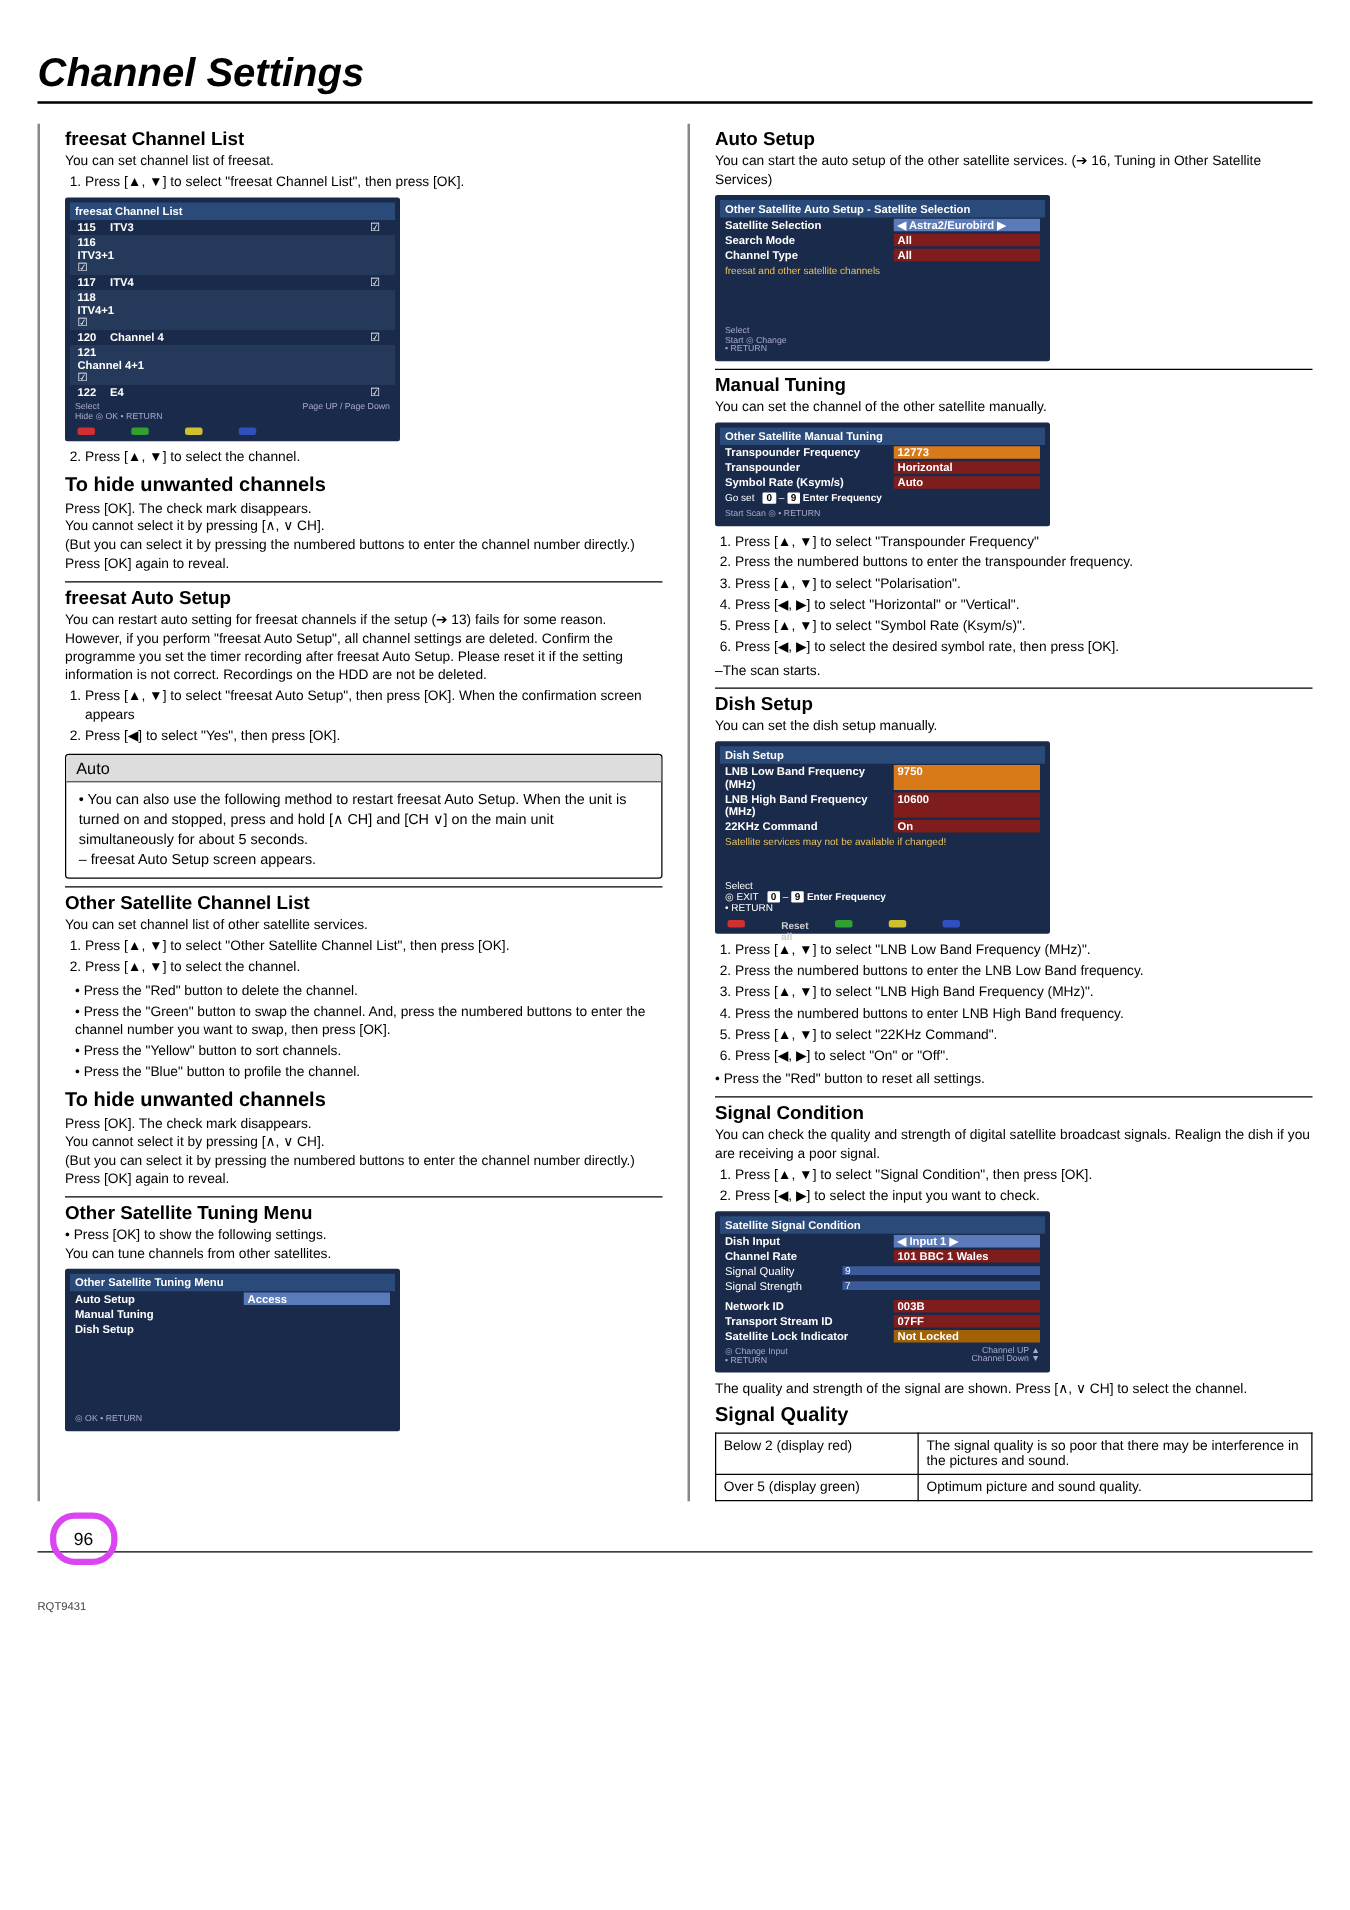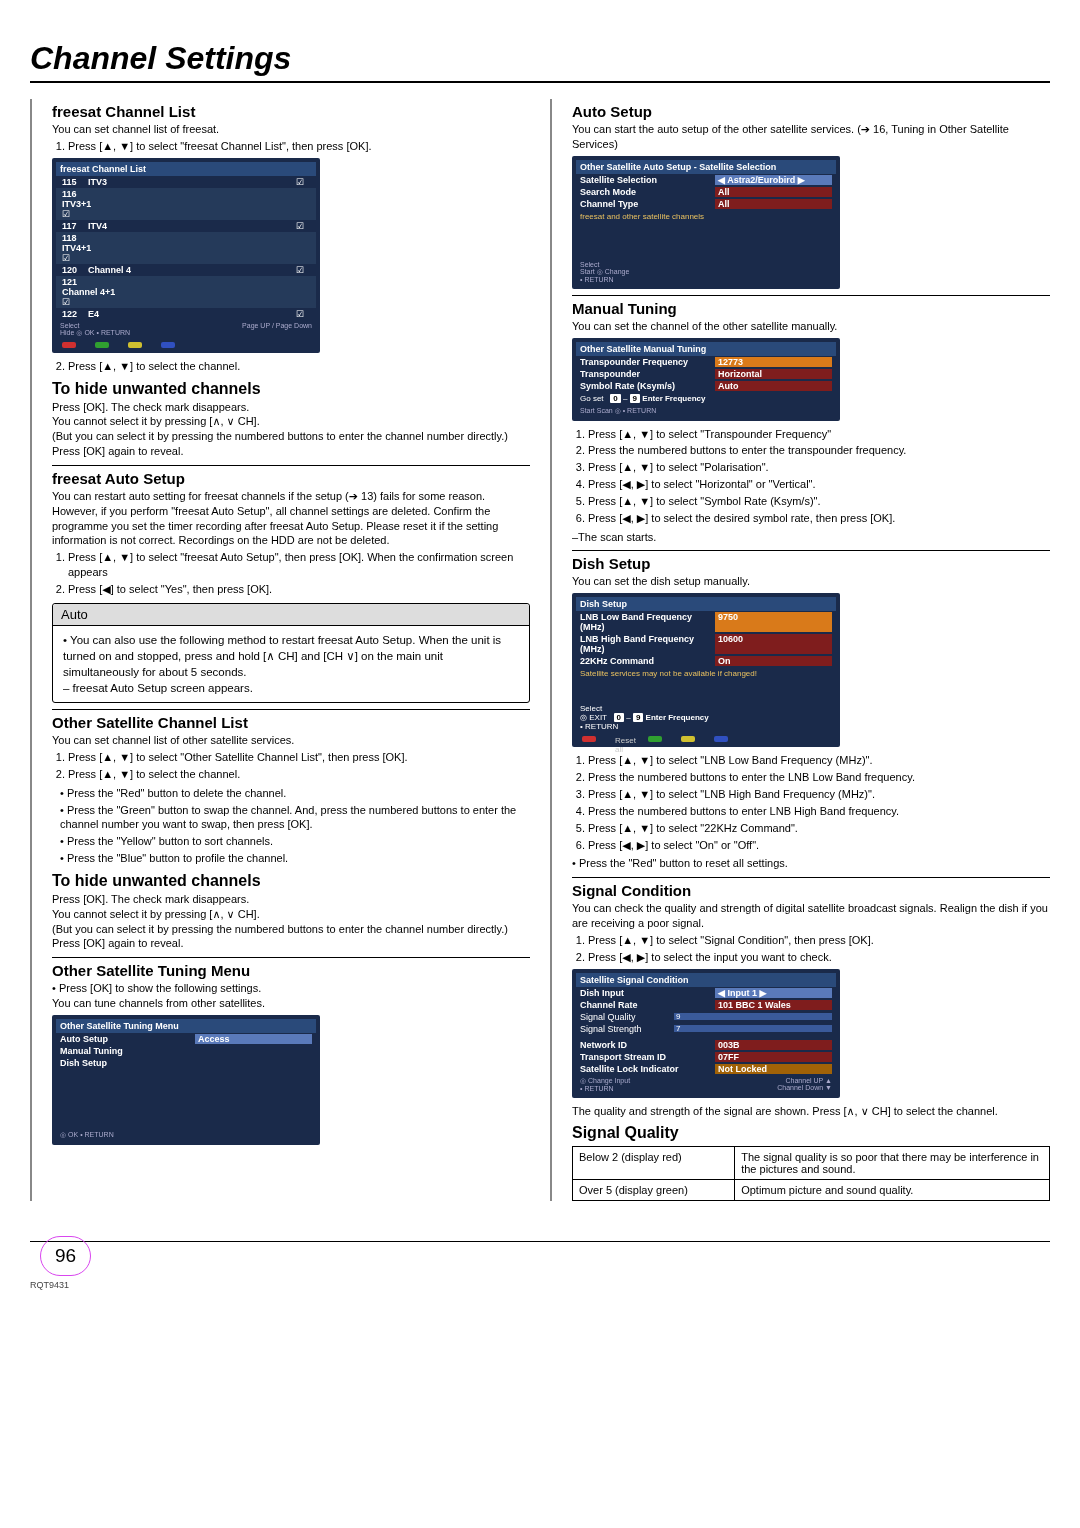--- a/index.html
+++ b/index.html
@@ -118,22 +118,23 @@
   }
   .menu-shot .footer {
     font-size: 7px;
     padding: 2px 4px;
     color: #aac;
     display: flex;
     justify-content: space-between;
   }
   .menu-shot .color-buttons {
     display: flex;
-    gap: 19px;
+    gap: 29px;
     padding: 3px 6px 1px 6px;
+    font-weight: bold;
   }
   .menu-shot .color-buttons span {
     width: 14px;
     height: 6px;
     border-radius: 2px;
   }
   .menu-shot .note {
     padding: 2px 4px;
     font-size: 8px;
     color: #e8c060;
@@ -183,25 +184,25 @@
     border: 1px solid #000;
     padding: 4px 6px;
     vertical-align: top;
   }
   .sig-table td:first-child {
     width: 34%;
   }
   .page-number {
     position: absolute;
     left: 40px;
-    bottom: 26px;
-    border: 1px solid #d946ef;
+    bottom: 50px;
+    border: 5px solid #d946ef;
     border-radius: 20px;
     padding: 8px 14px;
-    font-size: 19px;
+    font-size: 14px;
   }
   .doc-code {
     position: absolute;
     left: 30px;
     bottom: 12px;
     font-size: 9px;
     color: #444;
   }
   .bottom-rule {
     border: none;

